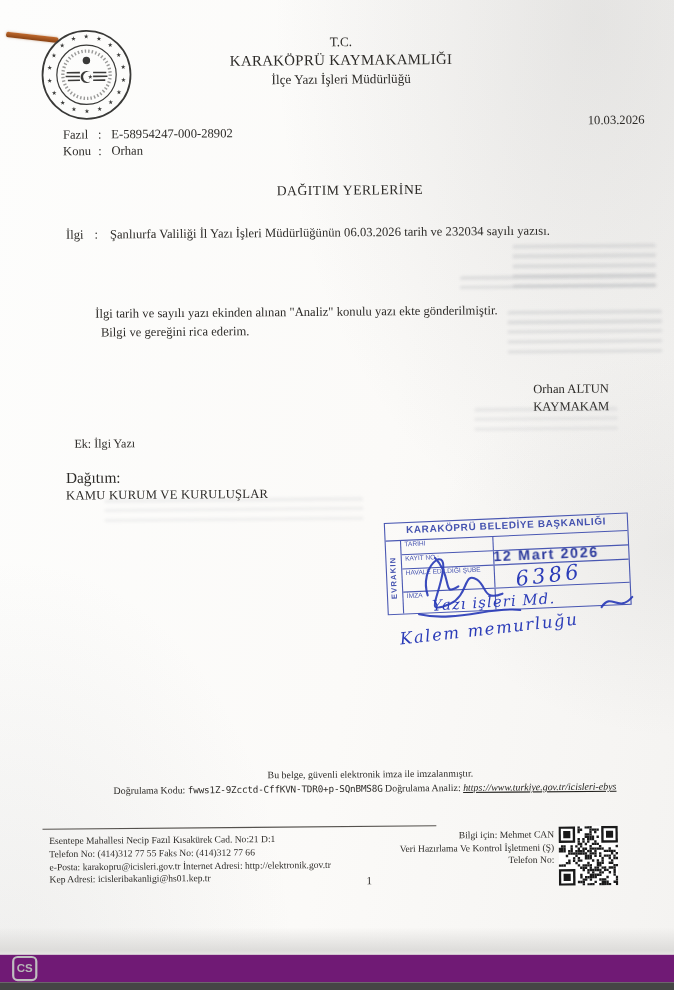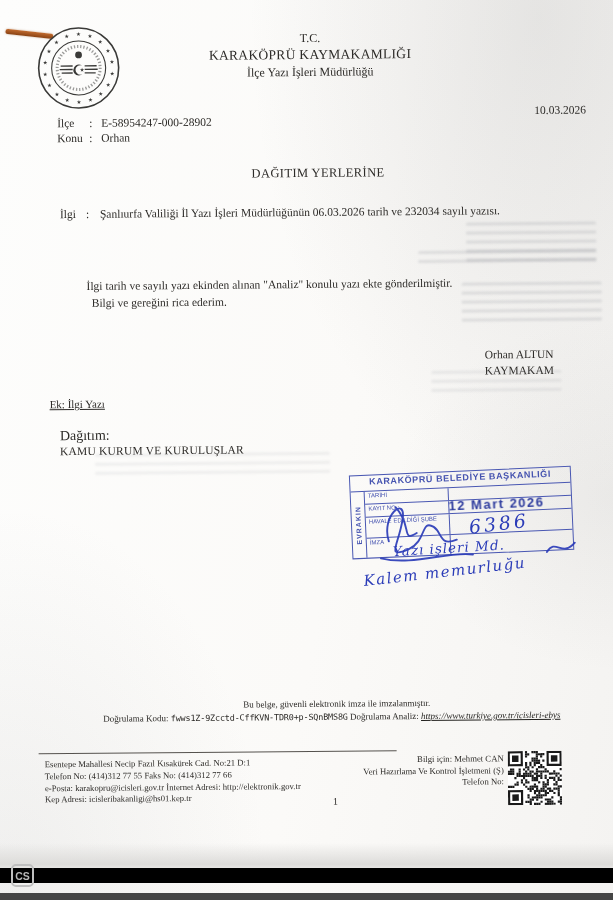--- a/index.html
+++ b/index.html
@@ -32,21 +32,21 @@
   .recipient{left:0;right:0;top:166px;text-align:center;padding-left:28px;font-size:12.5px;letter-spacing:.4px;}
 
   .reference{left:62px;top:206px;font-size:11.5px;width:530px;}
   .ref-label{display:inline-block;width:26px;}
   .ref-sep{display:inline-block;width:14px;}
 
   .body-l1{left:88px;top:278px;font-size:11.5px;}
   .body-l2{left:93px;top:295px;font-size:11.5px;}
 
   .sig{left:452px;top:348px;width:136px;text-align:center;font-size:11.5px;line-height:16px;}
-  .ek{left:50px;top:396px;font-size:11px;text-decoration:underline;}
+  .ek{left:68px;top:396px;font-size:11px;}
   .dag1{left:60px;top:426px;font-size:14px;}
   .dag2{left:60px;top:443px;font-size:11.5px;letter-spacing:.2px;}
 
   
   .smudge{position:absolute;background:repeating-linear-gradient(180deg,rgba(120,124,134,.40) 0 3px,transparent 3px 9px);
     filter:blur(1.3px);opacity:.45;border-radius:2px;}
 
   
   .stamp{left:350px;top:472px;width:220px;height:82px;transform:rotate(-2deg);color:#3847ab;opacity:.93;}
   .stamp-frame{width:100%;height:100%;border:1.6px solid #3d4cae;position:relative;font-family:"Liberation Sans",sans-serif;}
@@ -77,21 +77,21 @@
   
   .footer-rule{left:36px;top:751px;width:358px;border-top:1px solid #55524e;height:0;}
   .footer-left{left:42px;top:757px;font-size:8.7px;line-height:11.8px;width:320px;}
   .u{}
   .pagenum{left:330px;top:796px;font-size:10px;}
   .footer-right{right:112px;top:755px;text-align:right;font-size:8.7px;line-height:11.5px;width:210px;}
   .qr{left:505px;top:753px;width:54px;height:54px;}
 
   
   .scan-fade{left:0;right:0;top:843px;height:25px;background:linear-gradient(180deg,rgba(245,244,242,0) 0%,#dddcda 85%,#e7e6e4 100%);}
-  .scan-bar{left:0;right:0;top:868px;height:15px;background:#000000;display:flex;align-items:center;gap:7px;
+  .scan-bar{left:0;right:0;top:868px;height:25px;background:#701a75;display:flex;align-items:center;gap:7px;
     padding-left:11px;font-family:"Liberation Sans",sans-serif;}
   .cs-badge{width:19px;height:19px;border:2.4px solid #bfbfbf;border-radius:5px;color:#b7b7b7;
     font-weight:bold;font-size:10.5px;display:flex;align-items:center;justify-content:center;}
   .cs-label{color:#b7b7b7;font-size:16.5px;letter-spacing:.3px;}
   .bottom-strip{left:0;right:0;top:893px;height:7px;background:#454545;}
 </style>
 </head>
 <body>
 
 <div class="stage">
@@ -138,21 +138,21 @@
     </svg>
 
     <div class="abs letterhead">
       <div class="lh-tc">T.C.</div>
       <div class="lh-org">KARAKÖPRÜ KAYMAKAMLIĞI</div>
       <div class="lh-dept">İlçe Yazı İşleri Müdürlüğü</div>
     </div>
 
     <div class="abs meta">
       <div>
-        <span class="meta-label">İlçe</span><span class="meta-sep">:</span><span>E-58954247-000-28902</span>
+        <span class="meta-label">Fazıl</span><span class="meta-sep">:</span><span>E-58954247-000-28902</span>
       </div>
       <div>
         <span class="meta-label">Konu</span><span class="meta-sep">:</span><span>Orhan</span>
       </div>
     </div>
     <div class="abs doc-date">10.03.2026</div>
 
     <div class="abs recipient">DAĞITIM YERLERİNE</div>
 
     <div class="abs reference">

